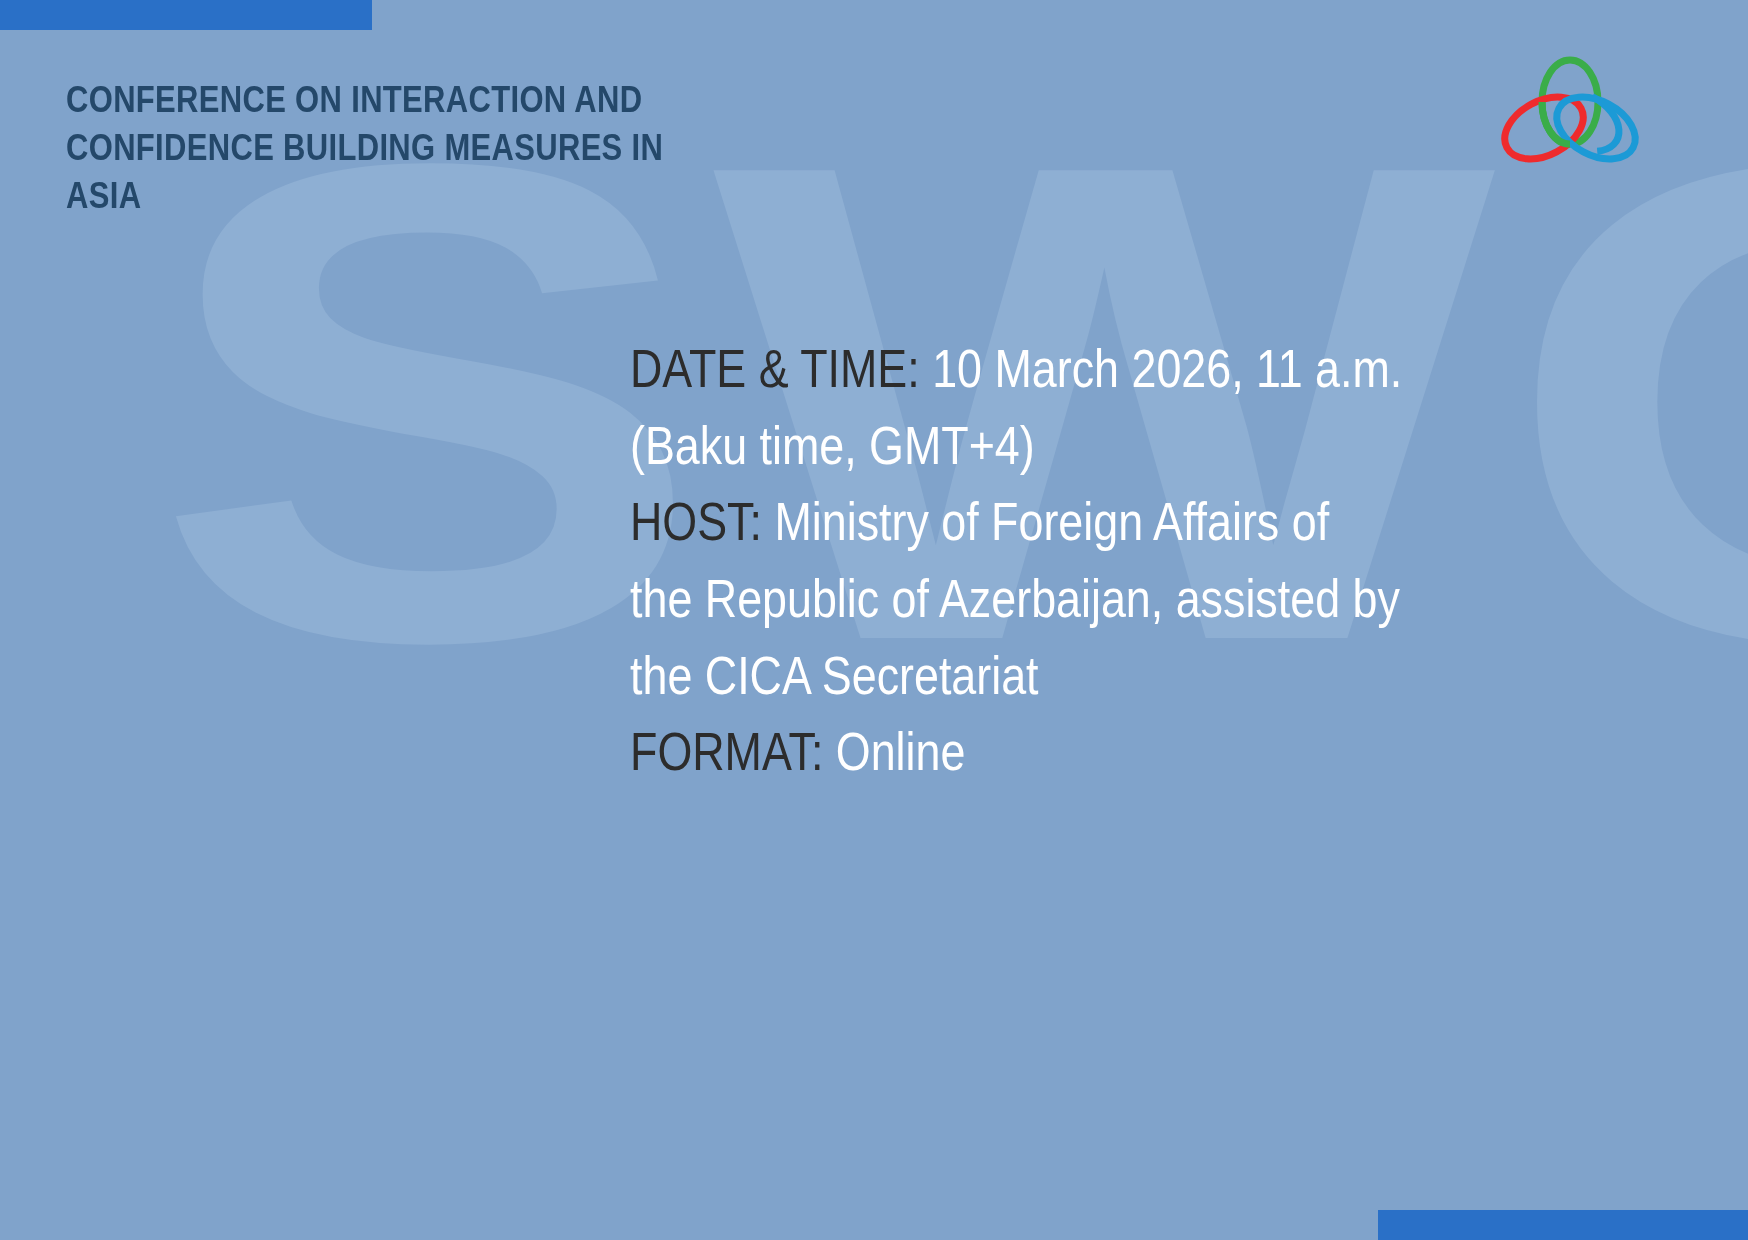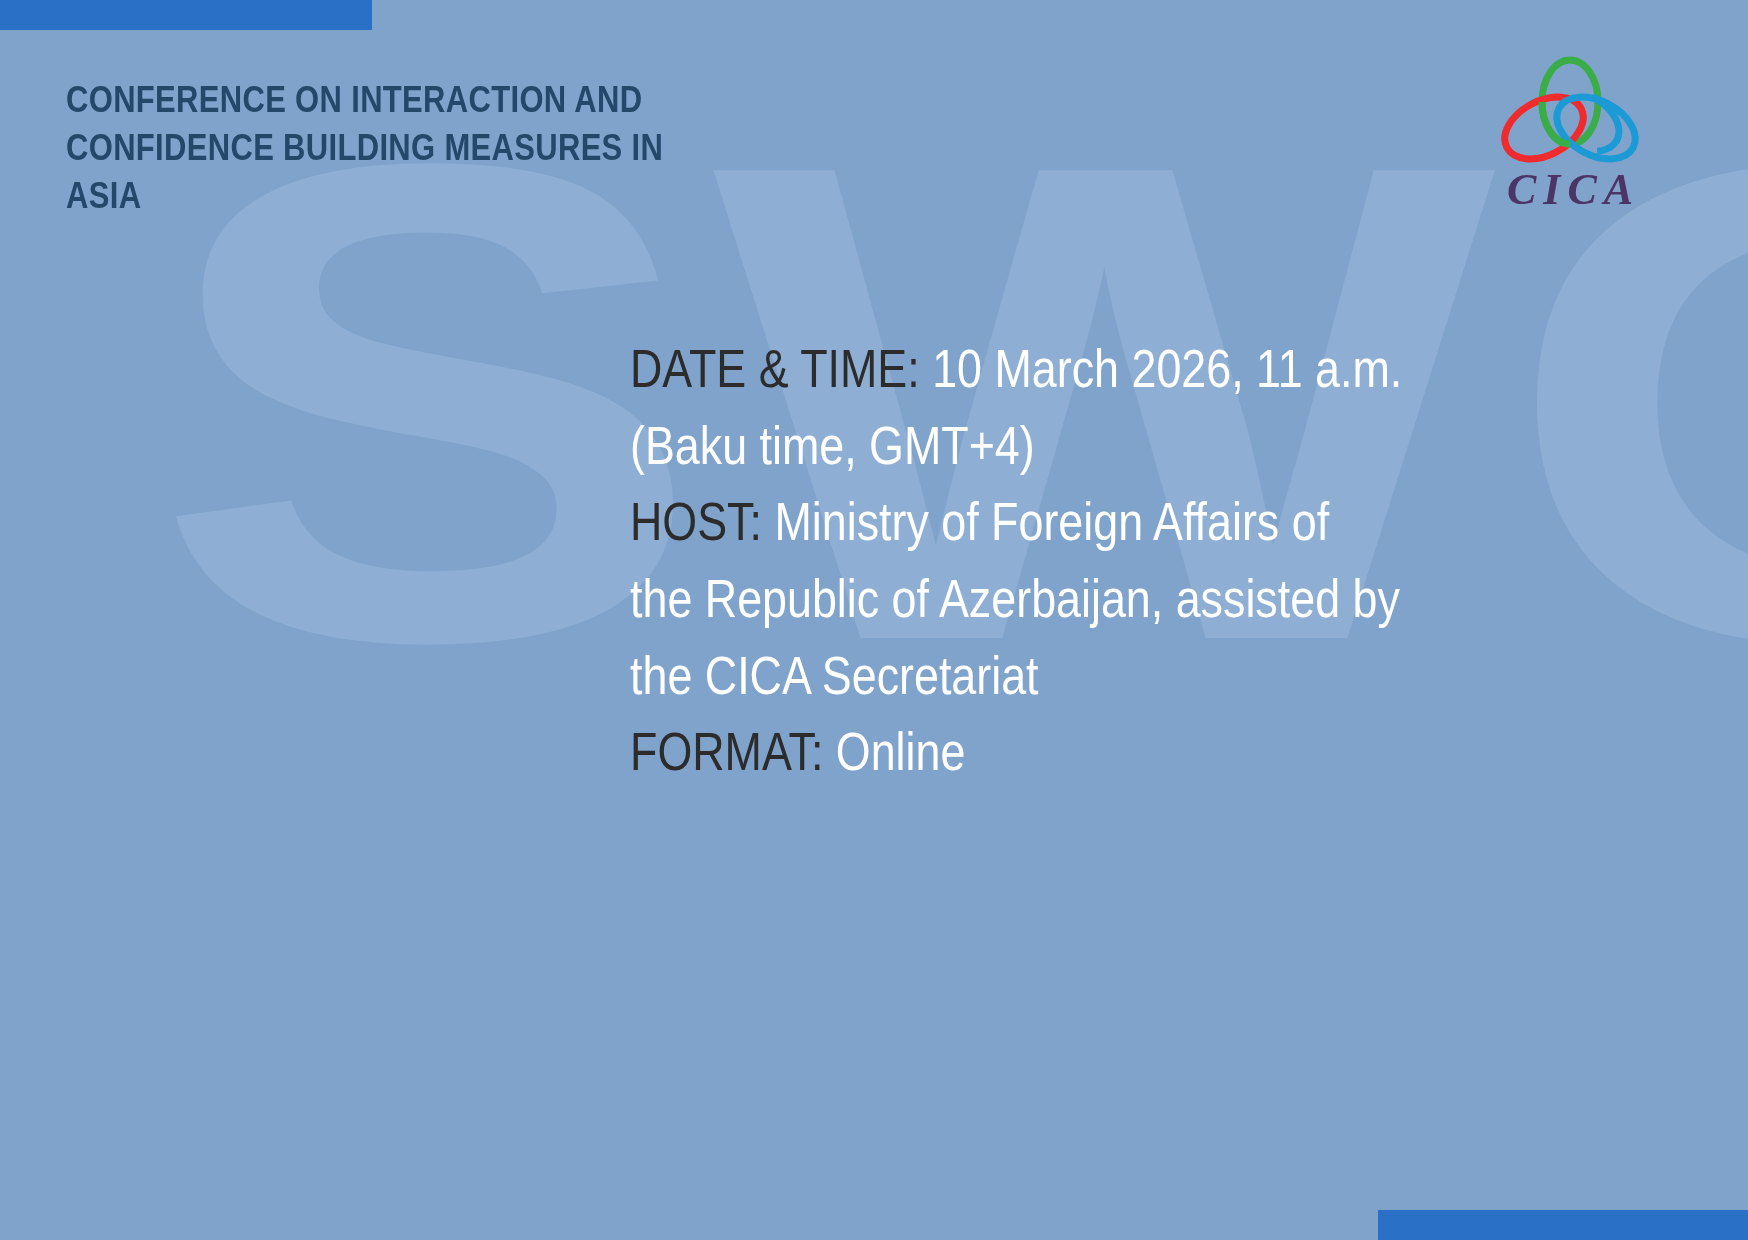--- a/index.html
+++ b/index.html
@@ -164,21 +164,20 @@
 CONFIDENCE BUILDING MEASURES IN ASIA</div>
 
   <div class="logo-block">
     <svg class="logo-rings" width="160" height="112" viewBox="0 0 160 112">
       <ellipse cx="80" cy="46" rx="28" ry="42" fill="none" stroke="#3aad49" stroke-width="7"></ellipse>
       <ellipse cx="54" cy="72" rx="42" ry="27" fill="none" stroke="#ef2b2d" stroke-width="7" transform="rotate(-28 54 72)"></ellipse>
       <ellipse cx="106" cy="72" rx="42" ry="27" fill="none" stroke="#1c9ad6" stroke-width="7" transform="rotate(28 106 72)"></ellipse>
       <path d="M 80 88 A 28 42 0 0 1 52 46" fill="none" stroke="#3aad49" stroke-width="7"></path>
       <path d="M 88 46 A 42 27 0 0 1 118 92" fill="none" stroke="#1c9ad6" stroke-width="7" transform="rotate(28 106 72)"></path>
     </svg>
-    <span class="logo-wordmark">CICA</span>
   </div>
 
 
   <div class="details">
     <span class="detail-row">
       <span class="detail-label">DATE &amp; TIME:</span><span class="detail-value"> 10 March 2026, 11 a.m.</span>
     </span>
     <span class="detail-row">
       <span class="detail-value">(Baku time, GMT+4)</span>
     </span>

